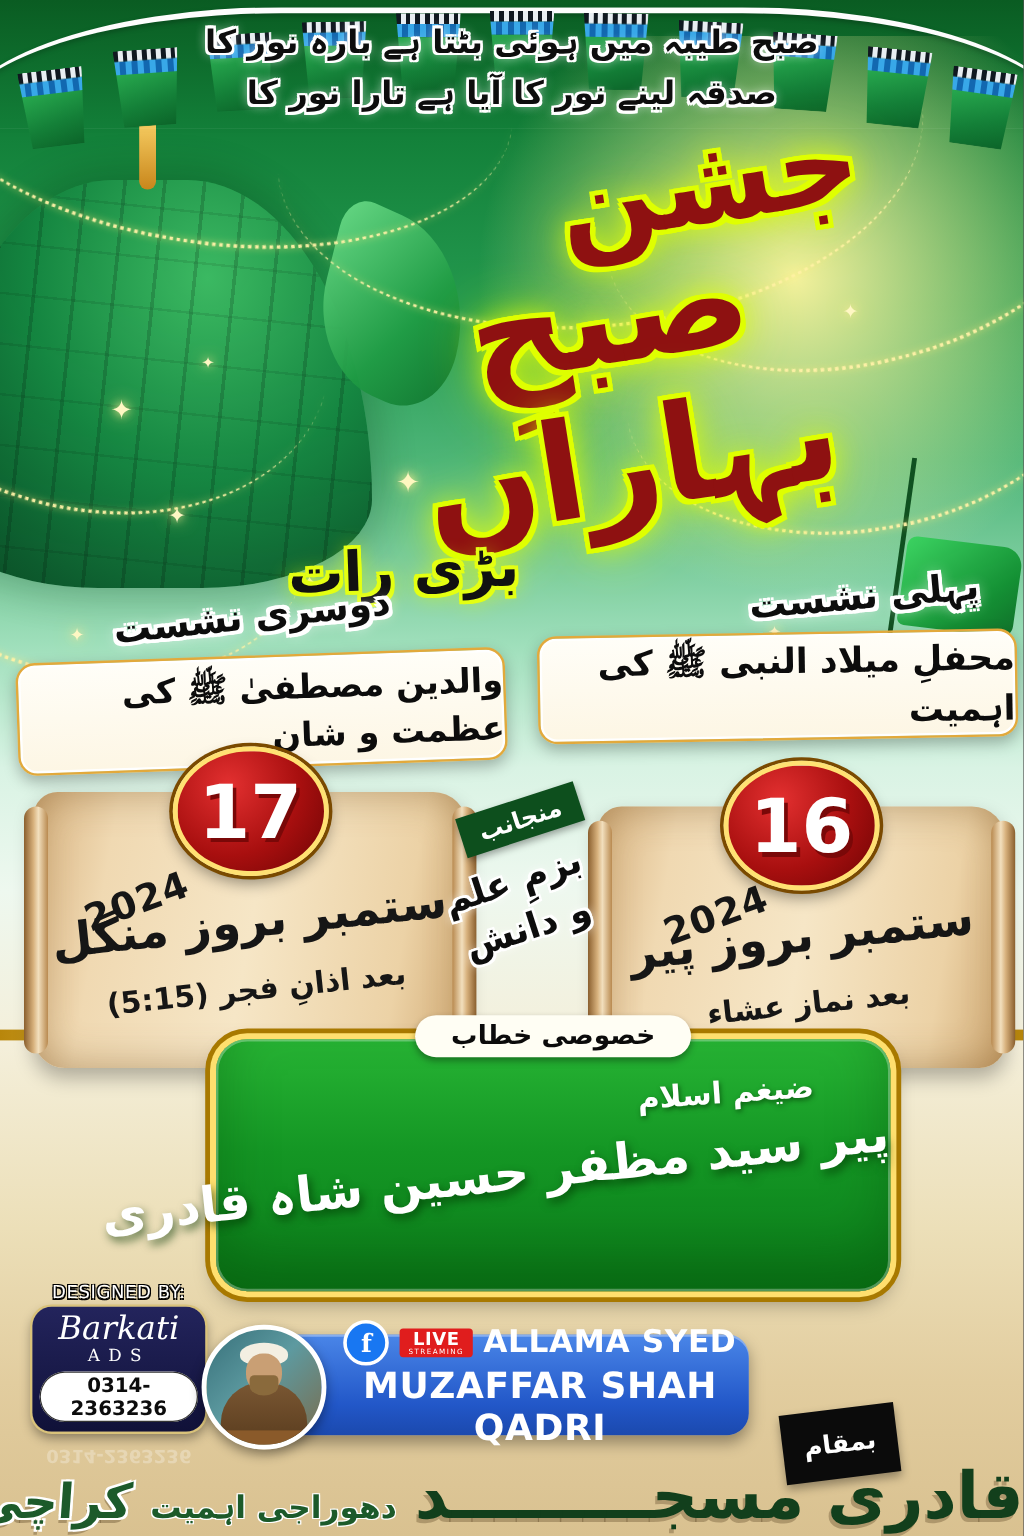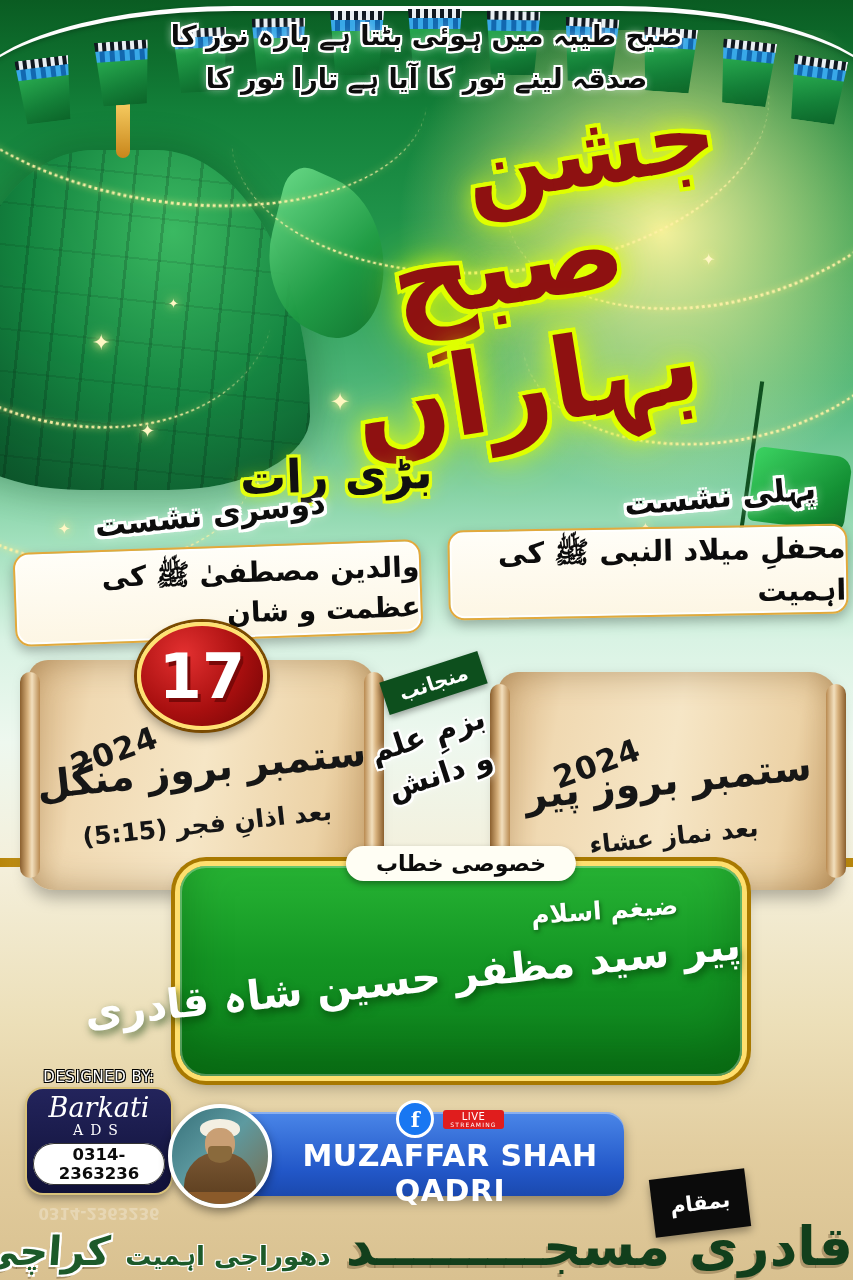--- a/index.html
+++ b/index.html
@@ -88,21 +88,21 @@
   .sb-right{top:527px;left:448px;width:396px;height:86px;font-size:29px;transform:rotate(-1deg);}
   .sb-left{top:546px;left:14px;width:404px;height:90px;font-size:28px;transform:rotate(-2deg);}
   
   .scroll{z-index:5;background:linear-gradient(100deg,#d9b583 0%,#f0d9b2 18%,#f6e6c6 50%,#ecd2a6 82%,#cfa872 100%);
     border-radius:20px 28px 22px 26px;
     box-shadow:inset 0 0 34px rgba(120,80,30,.45), 0 8px 16px rgba(0,0,0,.28);}
   .scroll::before,.scroll::after{content:"";position:absolute;top:12px;bottom:12px;width:20px;border-radius:10px;}
   .scroll::before{left:-8px;background:linear-gradient(90deg,#8a5f2e,#d8b27e 40%,#f2dfbd 60%,#b98a50);}
   .scroll::after{right:-8px;background:linear-gradient(270deg,#8a5f2e,#d8b27e 40%,#f2dfbd 60%,#b98a50);}
   .sc-right{left:498px;top:672px;width:340px;height:218px;}
-  .sc-left{left:28px;top:660px;width:348px;height:230px;}
+  .sc-left{left:28px;top:660px;width:348px;height:230px;padding-left:13px;}
   .day-badge{position:absolute;left:50%;transform:translateX(-50%);top:-38px;width:122px;height:100px;
     border-radius:50%;display:flex;align-items:center;justify-content:center;z-index:7;
     background:radial-gradient(circle at 35% 28%,#e33030,#a80f0f 55%,#6d0404);
     border:4px solid #ffe173;box-shadow:0 0 0 3px #7a4a00,0 6px 12px rgba(0,0,0,.4);
     color:#fff;font-size:62px;font-weight:bold;text-shadow:3px 4px 0 #7a0808;}
   .scroll-inner{position:absolute;inset:0;transform:rotate(-6deg);direction:rtl;color:#161616;}
   .year{position:absolute;font-size:31px;font-weight:bold;transform:rotate(-14deg);letter-spacing:1px;}
   .yr-r{left:56px;top:66px;} .yr-l{left:44px;top:64px;}
   .date-main{position:absolute;top:86px;left:0;right:0;text-align:center;font-size:39px;font-weight:bold;}
   .date-sub{position:absolute;top:150px;left:0;right:0;text-align:center;font-size:25px;font-weight:bold;}
@@ -154,21 +154,21 @@
   .ph-desk{position:absolute;bottom:0;left:0;right:0;height:12px;background:#8a5a2a;}
   .livebar{left:210px;top:1112px;width:414px;height:84px;border-radius:18px;z-index:7;
     background:linear-gradient(180deg,#4a86e8,#2257c8 70%,#1b49ae);
     box-shadow:0 6px 12px rgba(0,0,0,.35), inset 0 2px 0 rgba(255,255,255,.35);
     display:flex;flex-direction:column;justify-content:center;padding-left:66px;box-sizing:border-box;}
   .lb-row1{display:flex;align-items:center;justify-content:center;gap:9px;}
   .fb{width:32px;height:32px;border-radius:50%;background:#1877f2;border:3px solid #fff;
     color:#fff;display:flex;align-items:center;justify-content:center;
     font:bold 21px "DejaVu Serif",serif;box-sizing:content-box;}
   .live{background:#e01d1d;color:#fff;padding:2px 7px 1px;border-radius:3px;text-align:center;line-height:1;}
-  .live-main{font-size:10px;font-weight:normal;letter-spacing:.5px;}
+  .live-main{font-size:15px;font-weight:bold;letter-spacing:.5px;}
   .live-sub{font-size:6px;letter-spacing:1.2px;}
   .lb-name1{color:#fff;font-size:26px;font-weight:bold;letter-spacing:.5px;}
   .lb-name2{color:#fff;font-size:30px;font-weight:bold;text-align:center;margin-top:0px;letter-spacing:.5px;}
   
   .venue-badge{left:652px;top:1174px;width:96px;height:58px;background:#0b0b0b;color:#fff;
     transform:rotate(-7deg);display:flex;align-items:center;justify-content:center;
     font-size:21px;font-weight:bold;direction:rtl;z-index:7;box-shadow:0 4px 8px rgba(0,0,0,.35);}
   .venue-line{left:0;right:0;bottom:2px;text-align:center;direction:rtl;white-space:nowrap;
     color:#123f1c;z-index:6;}
   .v-big{font-size:54px;font-weight:bold;text-shadow:-2px 3px 0 rgba(60,40,10,.28);}
@@ -269,20 +269,21 @@
     <div class="title-l2">صبحِ بہاراں</div>
   </div>
   <div class="layer subtitle oy">بڑی رات</div>
 
   <div class="layer session-label sl-right ow3">پہلی نشست</div>
   <div class="layer session-box sb-right">محفلِ میلاد النبی ﷺ کی اہمیت</div>
   <div class="layer session-label sl-left ow3">دوسری نشست</div>
   <div class="layer session-box sb-left">والدین مصطفیٰ ﷺ کی عظمت و شان</div>
 
   <div class="layer scroll sc-right">
+    <div class="day-badge">16</div>
     <div class="scroll-inner">
       <div class="year yr-r">2024</div>
       <div class="date-main">ستمبر بروز پیر</div>
       <div class="date-sub">بعد نماز عشاء</div>
     </div>
   </div>
 
   <div class="layer scroll sc-left">
     <div class="day-badge">17</div>
     <div class="scroll-inner">
@@ -322,20 +323,21 @@
     <div class="ph-desk"></div>
   </div>
 
   <div class="layer livebar">
     <div class="lb-row1">
       <div class="fb">f</div>
       <div class="live">
         <div class="live-main">LIVE</div>
         <div class="live-sub">STREAMING</div>
       </div>
+      <div class="lb-name1">ALLAMA SYED</div>
     </div>
     <div class="lb-name2">MUZAFFAR SHAH QADRI</div>
   </div>
 
   <div class="layer venue-badge">بمقام</div>
   <div class="layer venue-line">
     <span class="v-big">قادری مسجـــــــــد</span>
     <span class="v-small">دھوراجی اہمیت</span>
     <span class="v-city">کراچی</span>
   </div>

